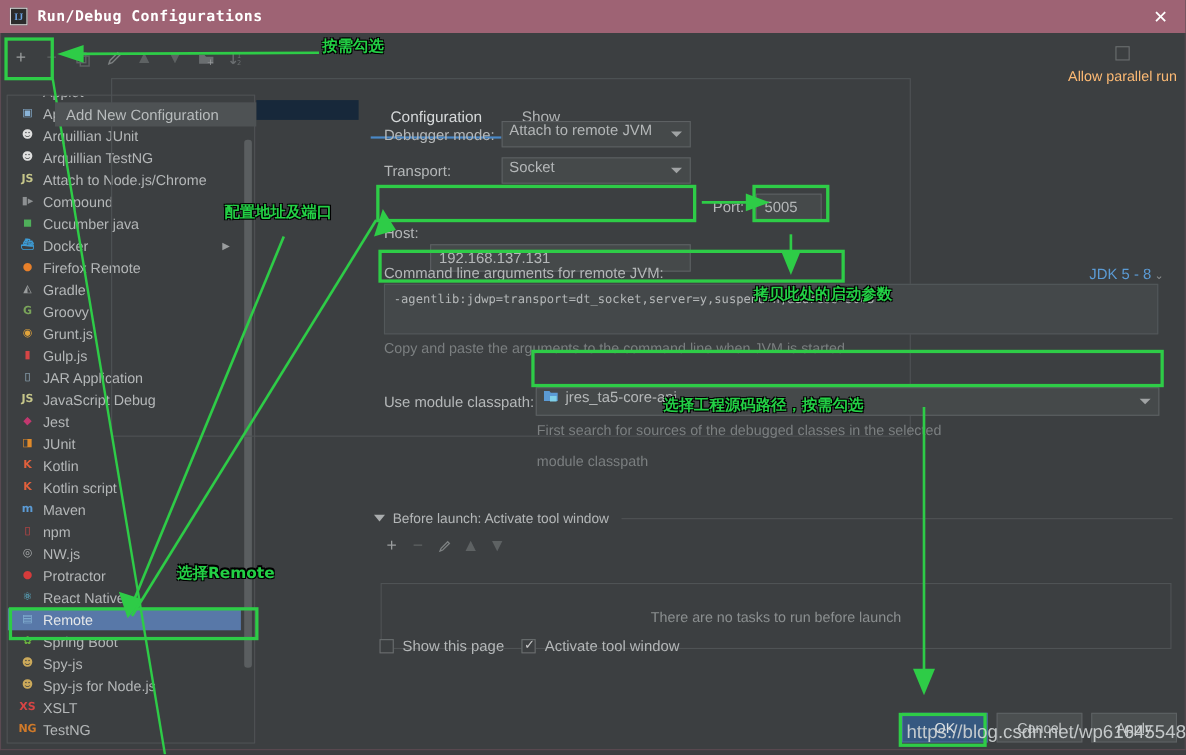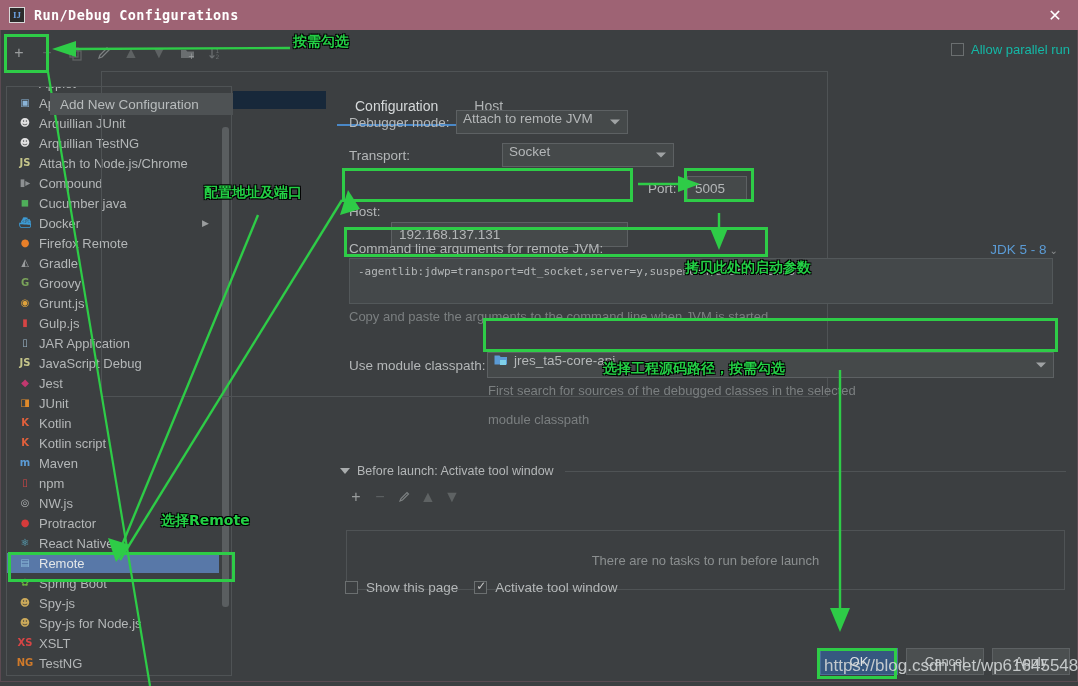--- a/index.html
+++ b/index.html
@@ -62,21 +62,21 @@
     color:#9a9d9e; font-size:16px; cursor:pointer;
     position:relative;
   }
   .tb-btn.disabled{ color:#5e6263; }
   .tb-btn svg{ display:block; }
 
   
   .parallel{
     position:absolute; right:8px; top:12px;
     display:flex; align-items:center; gap:7px;
-    color:#14b8a6; font-size:13px;
+    color:#fdba74; font-size:13px;flex-direction:column;
   }
   .chk{
     width:13px; height:13px; border:1px solid #6b6f70; background:#3c3f41;
     display:inline-block; position:relative; flex:none;
   }
   .chk.checked::after{
     content:"✓"; position:absolute; left:1px; top:-3px;
     font-size:12px; color:#c8c8c8; font-family:"DejaVu Sans", sans-serif;
   }
 
@@ -393,35 +393,35 @@
         </div>
       <div class="list-scrollbar"></div>
     </div>
 
     <div class="dark-strip"></div>
     <div class="tooltip-add">Add New Configuration</div>
 
     <div class="right-panel">
       <div class="tabs">
         <div class="tab active">Configuration</div>
-        <div class="tab">Host</div>
+        <div class="tab">Show</div>
       </div>
     </div>
 
     <div class="panel-box"></div>
 
     <div class="row" style="left:349px; top:80px;">
       <span class="lbl" style="width:107px;">Debugger mode:</span>
       <span class="combo" style="width:172px;">
         <span>Attach to remote JVM</span>
         <span class="caret"></span>
       </span>
     </div>
 
-    <div class="row" style="left:349px; top:113px;gap:46px;">
+    <div class="row" style="left:349px; top:113px;">
       <span class="lbl" style="width:107px;">Transport:</span>
       <span class="combo" style="width:172px;">
         <span>Socket</span>
         <span class="caret"></span>
       </span>
     </div>
 
     <div class="row" style="left:349px; top:146px;">
       <span class="lbl" style="width:42px;">Host:</span>
       <span class="txtfield" style="width:237px;margin-top:46px;">

